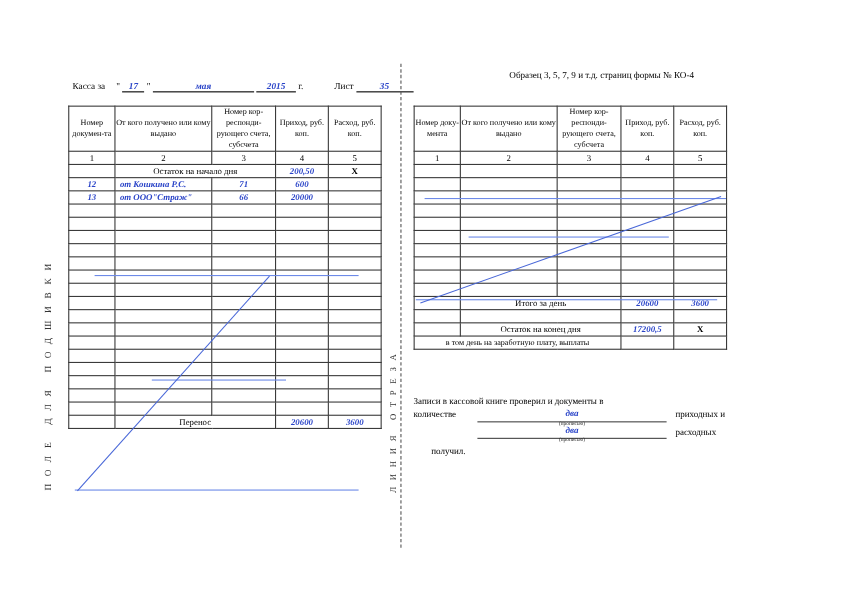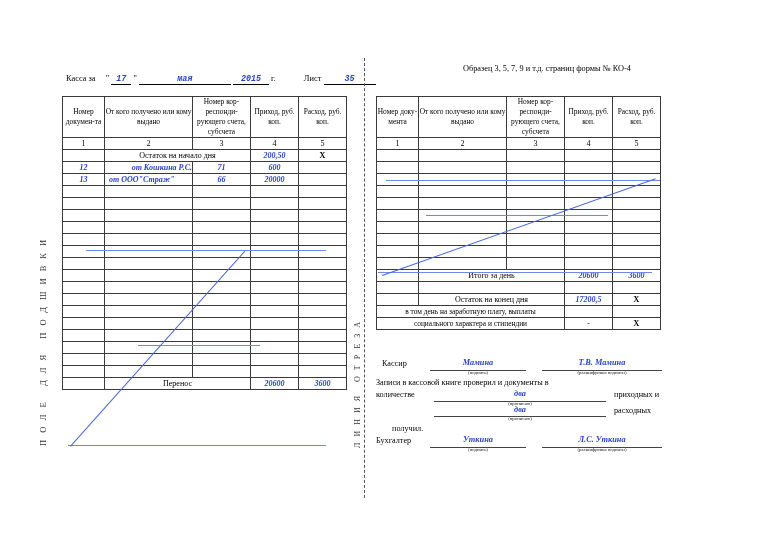--- a/index.html
+++ b/index.html
@@ -16,21 +16,21 @@
 
   
   #form-title{
     position:absolute;left:463px;top:64px;
     font-size:8.3px;white-space:nowrap;
   }
 
   
   #kassa-line{position:absolute;left:66px;top:74px;font-size:8.4px;}
   #kassa-line span{display:inline-block;vertical-align:baseline;}
-  .ul{border-bottom:1px solid #000;text-align:center;font-family:Liberation Mono, monospace;}
+  .ul{border-bottom:1px solid #000;text-align:center;}
 
   
   table.grid{
     position:absolute;border-collapse:collapse;
     table-layout:fixed;font-size:8px;
   }
   table.grid td{
     border:1px solid #3a3a3a;
     padding:0;text-align:center;vertical-align:middle;
     height:11px;line-height:10px;
@@ -137,21 +137,21 @@
         <td class="numrow">5</td>
       </tr>
       <tr>
         <td></td>
         <td class="lbl" colspan="2">Остаток на начало дня</td>
         <td class="val blue">200,50</td>
         <td class="xmark">X</td>
       </tr>
       <tr>
         <td class="blue">12</td>
-        <td class="blue" style="text-align:right;padding-left:4px">от Кошкина Р.С.</td>
+        <td class="blue" style="text-align:left;padding-left:4px">от Кошкина Р.С.</td>
         <td class="blue">71</td>
         <td class="blue">600</td>
         <td class="blue"></td>
       </tr>
       <tr>
         <td class="blue">13</td>
         <td class="blue" style="text-align:left;padding-left:4px">от ООО"Страж"</td>
         <td class="blue">66</td>
         <td class="blue">20000</td>
         <td class="blue"></td>
@@ -395,39 +395,25 @@
         <td class="nb"></td>
         <td class="lbl nb" colspan="2">Остаток на конец дня</td>
         <td class="blue">17200,5</td>
         <td class="xmark">X</td>
       </tr>
       <tr>
         <td class="lbl2 nb" colspan="3">в том день на заработную плату, выплаты</td>
         <td></td>
         <td></td>
       </tr>
-      <tr>
-        <td class="lbl2 nb" colspan="3">социального характера и стипендии</td>
-        <td>-</td>
-        <td class="xmark">X</td>
-      </tr>
     </tbody>
   </table>
 
   <div id="signature-block">
 
-    <div class="sigrow" style="height:18px">
-      <span class="sigtext" style="left:6px;top:1px">Кассир</span>
-      <span class="sigline" style="left:54px;top:12px;width:96px"></span>
-      <span class="sigval" style="left:54px;top:0px;width:96px">Мамина</span>
-      <span class="sigcap" style="left:54px;top:12px;width:96px">(подпись)</span>
-      <span class="sigline" style="left:166px;top:12px;width:120px"></span>
-      <span class="sigval" style="left:166px;top:0px;width:120px">Т.В. Мамина</span>
-      <span class="sigcap" style="left:166px;top:12px;width:120px">(расшифровка подписи)</span>
-    </div>
 
     <div class="sigrow" style="height:13px">
       <span class="sigtext" style="left:0px;top:2px">Записи   в  кассовой   книге  проверил   и  документы   в</span>
     </div>
 
     <div class="sigrow" style="height:17px">
       <span class="sigtext" style="left:0px;top:1px">количестве</span>
       <span class="sigline" style="left:58px;top:12px;width:172px"></span>
       <span class="sigval" style="left:58px;top:0px;width:172px">два</span>
       <span class="sigcap" style="left:58px;top:12px;width:172px">(прописью)</span>
@@ -438,29 +424,20 @@
       <span class="sigline" style="left:58px;top:10px;width:172px"></span>
       <span class="sigval" style="left:58px;top:-1px;width:172px">два</span>
       <span class="sigcap" style="left:58px;top:10px;width:172px">(прописью)</span>
       <span class="sigtext" style="left:238px;top:0px">расходных</span>
     </div>
 
     <div class="sigrow" style="height:12px">
       <span class="sigtext" style="left:16px;top:1px">получил.</span>
     </div>
 
-    <div class="sigrow" style="height:18px">
-      <span class="sigtext" style="left:0px;top:1px">Бухгалтер</span>
-      <span class="sigline" style="left:54px;top:12px;width:96px"></span>
-      <span class="sigval" style="left:54px;top:0px;width:96px">Уткина</span>
-      <span class="sigcap" style="left:54px;top:12px;width:96px">(подпись)</span>
-      <span class="sigline" style="left:166px;top:12px;width:120px"></span>
-      <span class="sigval" style="left:166px;top:0px;width:120px">Л.С. Уткина</span>
-      <span class="sigcap" style="left:166px;top:12px;width:120px">(расшифровка подписи)</span>
-    </div>
   </div>
 
   <div class="stroke stroke-lite" style="left:86px;top:250px;width:240px;"></div>
   <div class="stroke stroke-lite" style="left:138px;top:345px;width:122px;"></div>
   <div class="stroke stroke-lite" style="left:68px;top:445px;width:258px;"></div>
   <div class="stroke" style="left:70px;top:446px;width:262px;transform:rotate(-48.2deg);"></div>
 
   <div class="stroke stroke-lite" style="left:386px;top:180px;width:274px;"></div>
   <div class="stroke stroke-lite" style="left:426px;top:215px;width:182px;"></div>
   <div class="stroke stroke-lite" style="left:378px;top:272px;width:274px;"></div>

